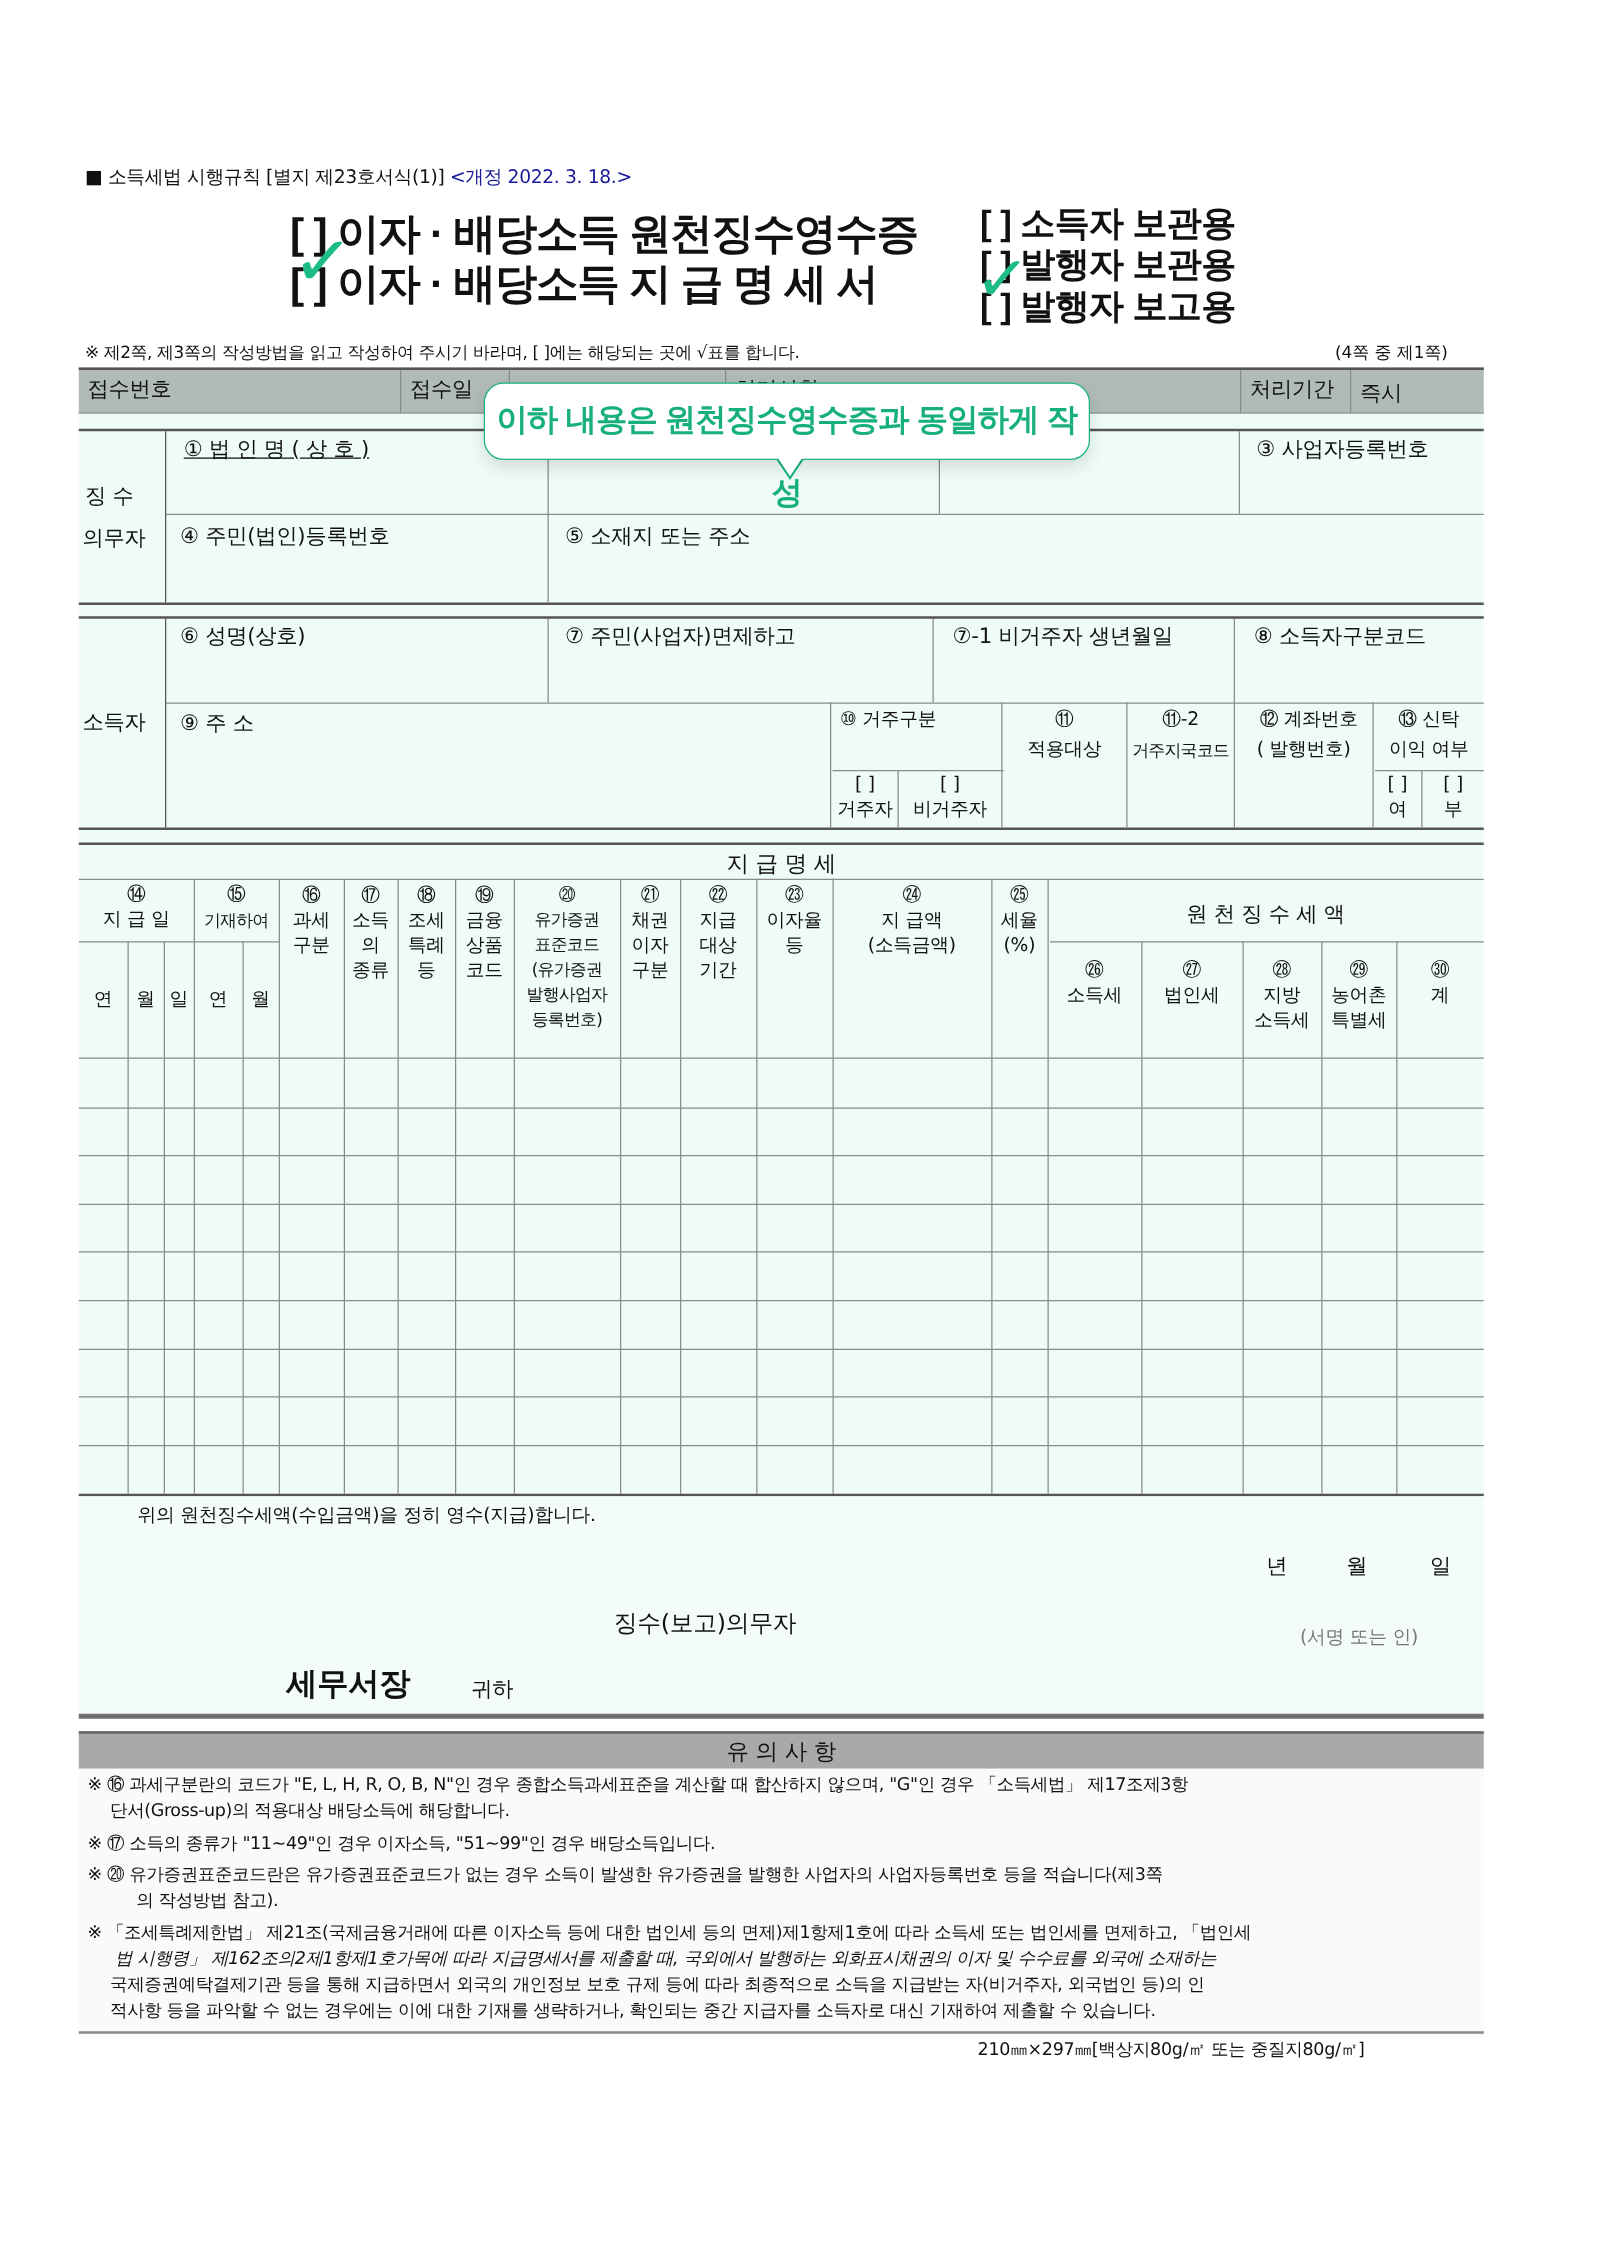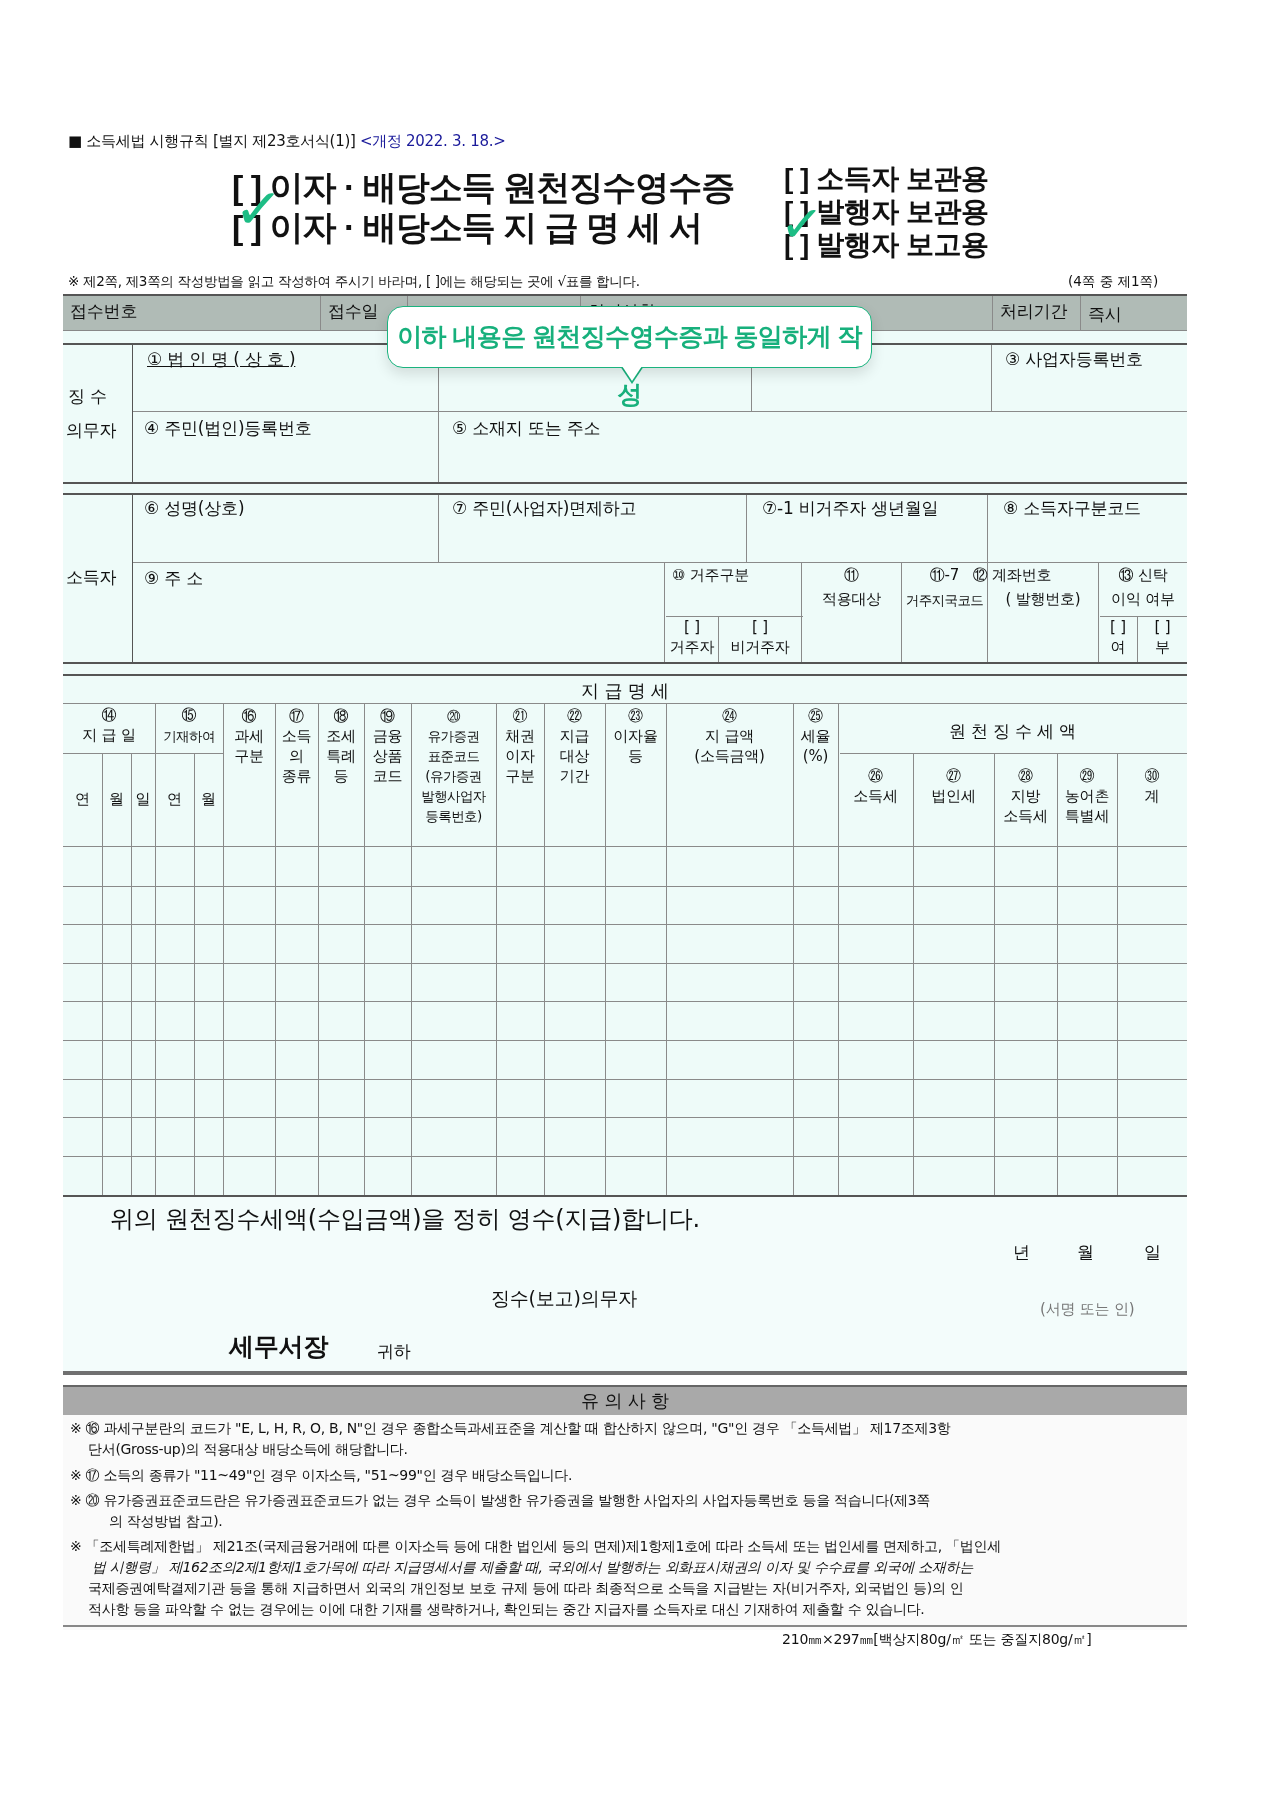--- a/index.html
+++ b/index.html
@@ -135,23 +135,23 @@
 <div class="lbl" style="left:762px; top:497px;">⑦-1 비거주자 생년월일</div>
 <div class="lbl" style="left:1003px; top:497px;">⑧ 소득자구분코드</div>
 <div class="lbl" style="left:144px; top:567px;">⑨ 주       소</div>
 <div class="lbl sm" style="left:672px; top:566px;">⑩ 거주구분</div>
 <div class="lbl sm ctr" style="left:666px; top:618px; width:52px;">[   ]</div>
 <div class="lbl sm ctr" style="left:666px; top:638px; width:52px;">거주자</div>
 <div class="lbl sm ctr" style="left:719px; top:618px; width:82px;">[   ]</div>
 <div class="lbl sm ctr" style="left:719px; top:638px; width:82px;">비거주자</div>
 <div class="lbl sm ctr" style="left:802px; top:566px; width:99px;">⑪</div>
 <div class="lbl sm ctr" style="left:802px; top:590px; width:99px;">적용대상</div>
-<div class="lbl sm ctr" style="left:902px; top:566px; width:85px;">⑪-7</div>
+<div class="lbl sm ctr" style="left:902px; top:566px; width:85px;">⑪-2</div>
 <div class="lbl xs ctr" style="left:902px; top:592px; width:85px;">거주지국코드</div>
-<div class="lbl sm ctr" style="left:957px; top:566px; width:110px;">⑫ 계좌번호</div>
+<div class="lbl sm ctr" style="left:992px; top:566px; width:110px;">⑫ 계좌번호</div>
 <div class="lbl sm ctr" style="left:988px; top:590px; width:110px;">( 발행번호)</div>
 <div class="lbl sm ctr" style="left:1099px; top:566px; width:88px;">⑬ 신탁</div>
 <div class="lbl sm ctr" style="left:1099px; top:590px; width:88px;">이익 여부</div>
 <div class="lbl sm ctr" style="left:1099px; top:618px; width:38px;">[  ]</div>
 <div class="lbl sm ctr" style="left:1099px; top:638px; width:38px;">여</div>
 <div class="lbl sm ctr" style="left:1138px; top:618px; width:49px;">[  ]</div>
 <div class="lbl sm ctr" style="left:1138px; top:638px; width:49px;">부</div>
 
 <div class="abs sheet" style="top:672px; height:526px;"></div>
 <div class="hline thick" style="left:63px; top:674px; width:1124px;"></div>
@@ -477,21 +477,21 @@
       <div style="position: absolute; left: 850px; width: 81px; top: 0px; height: 38.6px;"></div>
       <div style="position: absolute; left: 931px; width: 63px; top: 0px; height: 38.6px;"></div>
       <div style="position: absolute; left: 994px; width: 60px; top: 0px; height: 38.6px;"></div>
       <div style="position: absolute; left: 1054px; width: 70px; top: 0px; height: 38.6px;"></div>
       <div class="hline" style="left: 0px; top: 0px; width: 1124px;"></div>
     </div>
   </div>
 <div class="hline thick" style="left:63px; top:1195px; width:1124px;"></div>
 
 <div class="abs sheet" style="top:1197px; height:175px; background:#f3fcfb;"></div>
-<div class="lbl" style="left:110px; top:1203px; font-size:24px;">위의 원천징수세액(수입금액)을 정히 영수(지급)합니다.</div>
+<div class="lbl" style="left:110px; top:1203px; font-size:15px;">위의 원천징수세액(수입금액)을 정히 영수(지급)합니다.</div>
 <div class="lbl" style="left:1013px; top:1241px;">년</div>
 <div class="lbl" style="left:1077px; top:1241px;">월</div>
 <div class="lbl" style="left:1144px; top:1241px;">일</div>
 <div class="lbl" style="left:491px; top:1286px; font-size:19px;">징수(보고)의무자</div>
 <div class="lbl" style="left:1040px; top:1300px; color:#777; font-size:15px;">(서명 또는 인)</div>
 <div class="lbl" style="left:229px; top:1330px; font-size:25px; font-weight:bold;">세무서장</div>
 <div class="lbl" style="left:377px; top:1340px;">귀하</div>
 <div class="abs" style="left:63px; top:1371px; width:1124px; height:4px; background:#707070;"></div>
 
 <div class="abs notes-bar" style="left:63px; top:1385px; width:1124px; height:30px; border-top:2px solid #666;"></div>

